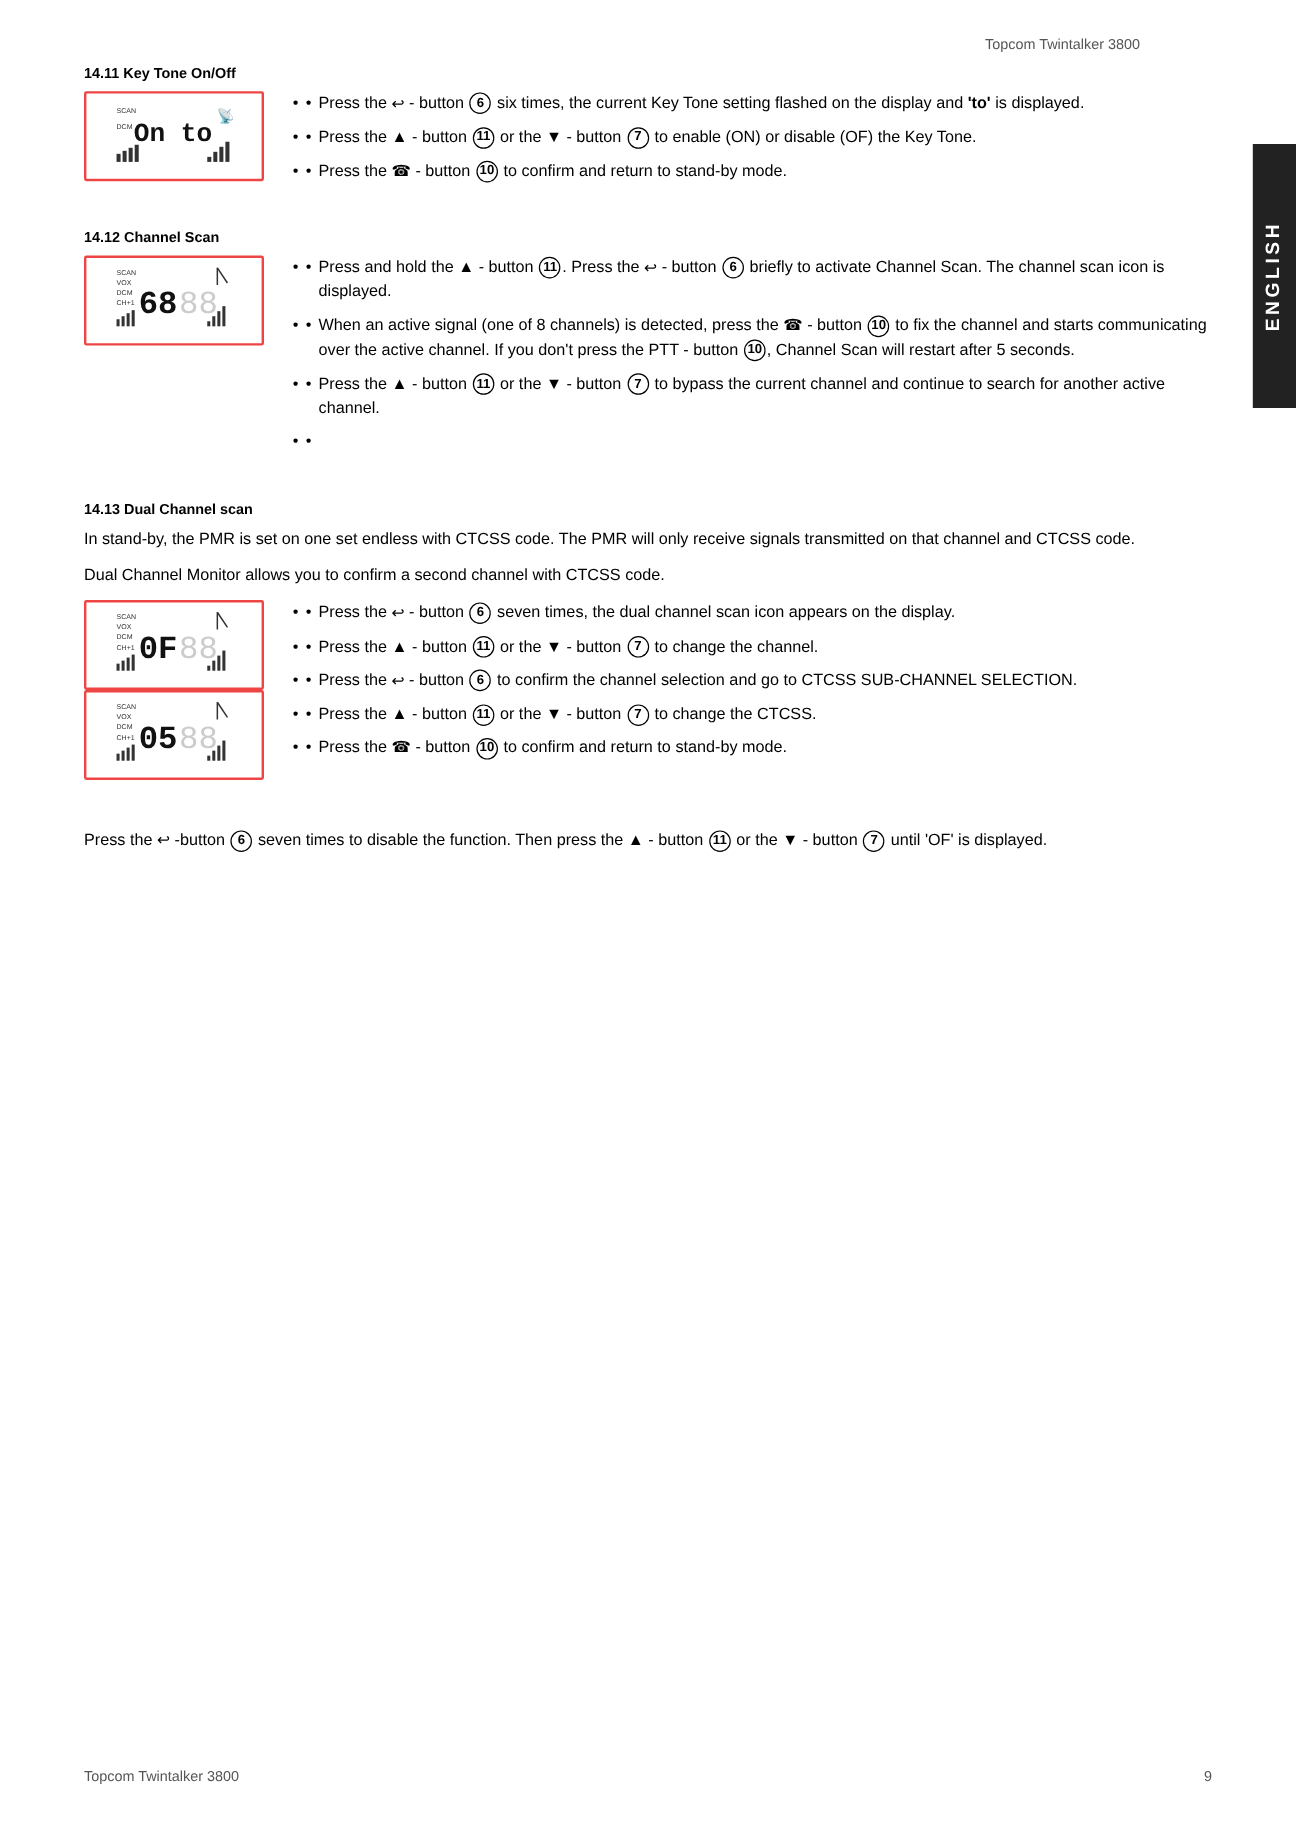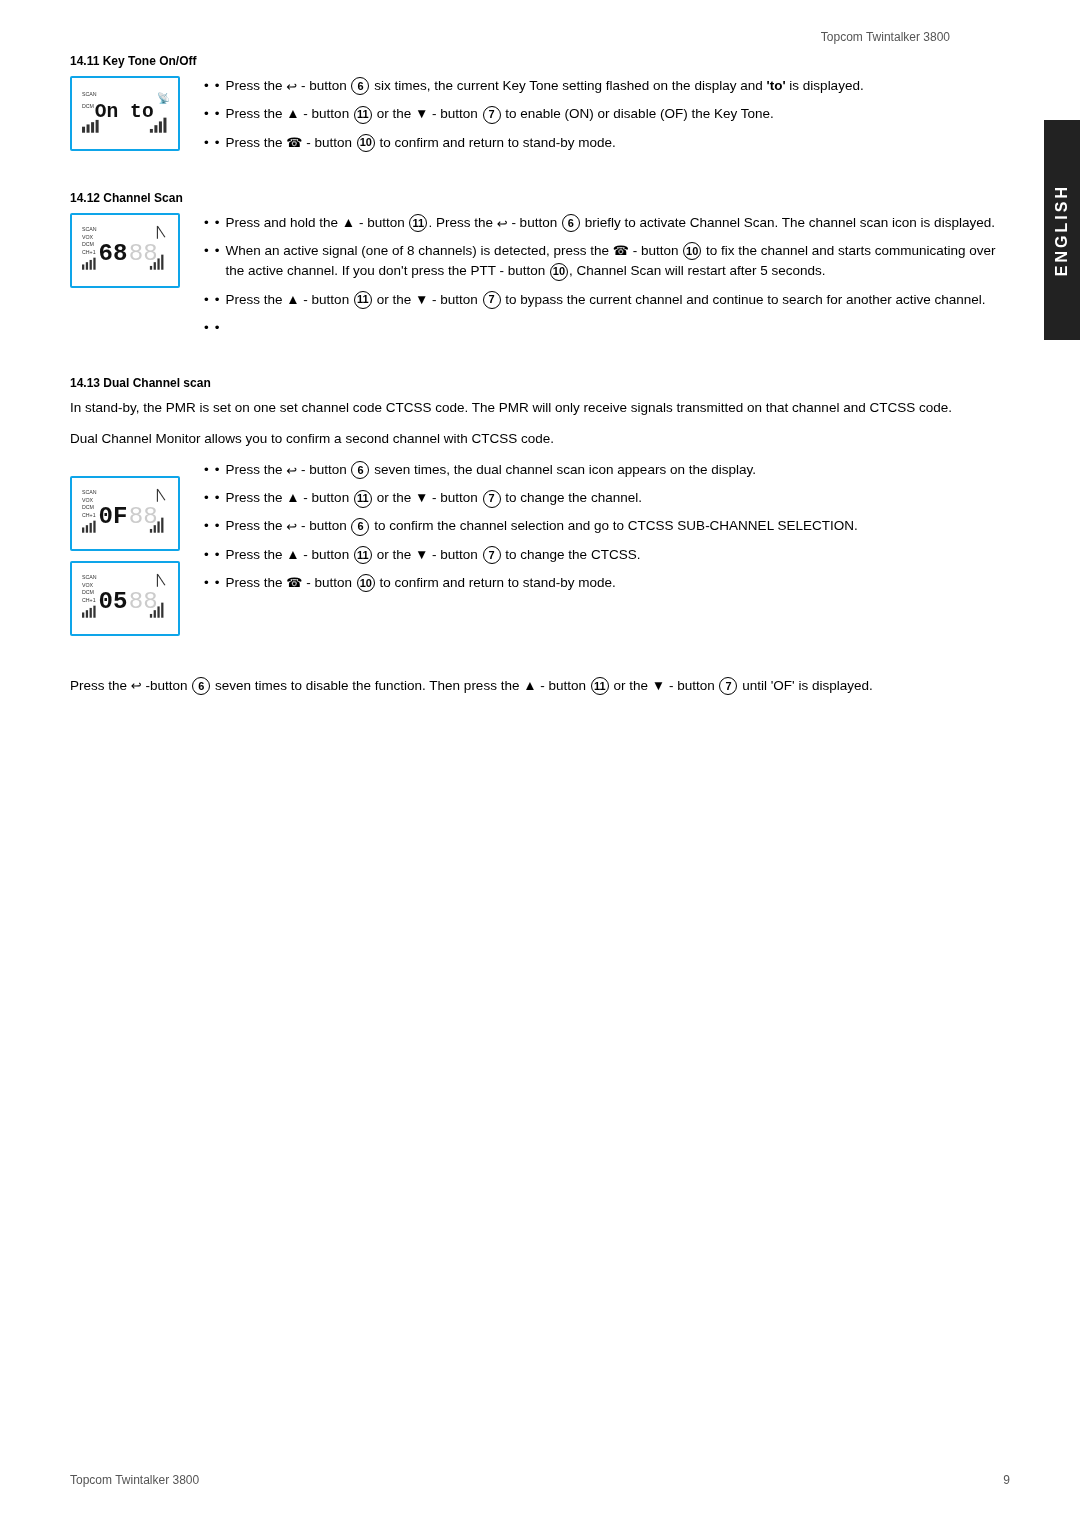--- a/index.html
+++ b/index.html
@@ -79,30 +79,28 @@
     .content-row-stacked {
       display: flex;
       gap: 24px;
       margin-bottom: 16px;
       align-items: flex-start;
     }
 
     .images-col {
       display: flex;
       flex-direction: column;
-      gap: 10px;
       flex-shrink: 0;
-      margin-top: 16px;
     }
 
     
     .device-display {
-      width: 110px;
+      width: 150px;
       height: 75px;
-      border: 2px solid #0ea5e9;
+      border: 2px solid #ef4444;
       border-radius: 2px;
       background: #fff;
       display: flex;
       align-items: center;
       justify-content: center;
       position: relative;
       flex-shrink: 0;
       padding: 4px;
     }
 
@@ -287,21 +285,21 @@
           <span>•</span>
         </li>
       </ul>
     </div>
   </div>
 
   <div class="section-divider"></div>
 
   <div class="section">
     <h2 class="section-heading">14.13 Dual Channel scan</h2>
-    <p class="full-text-para">In stand-by, the PMR is set on one set channel code CTCSS code. The PMR will only receive signals transmitted on that channel and CTCSS code.</p>
+    <p class="full-text-para">In stand-by, the PMR is set on one set endless with CTCSS code. The PMR will only receive signals transmitted on that channel and CTCSS code.</p>
     <p class="full-text-para">Dual Channel Monitor allows you to confirm a second channel with CTCSS code.</p>
 
     <div class="content-row-stacked">
 
       <div class="images-col">
 
         <div class="device-display">
           <svg viewBox="0 0 130 75" xmlns="http://www.w3.org/2000/svg">
             <text x="8" y="12" font-size="7" fill="#333">SCAN</text>
             <text x="8" y="22" font-size="7" fill="#333">VOX</text>

